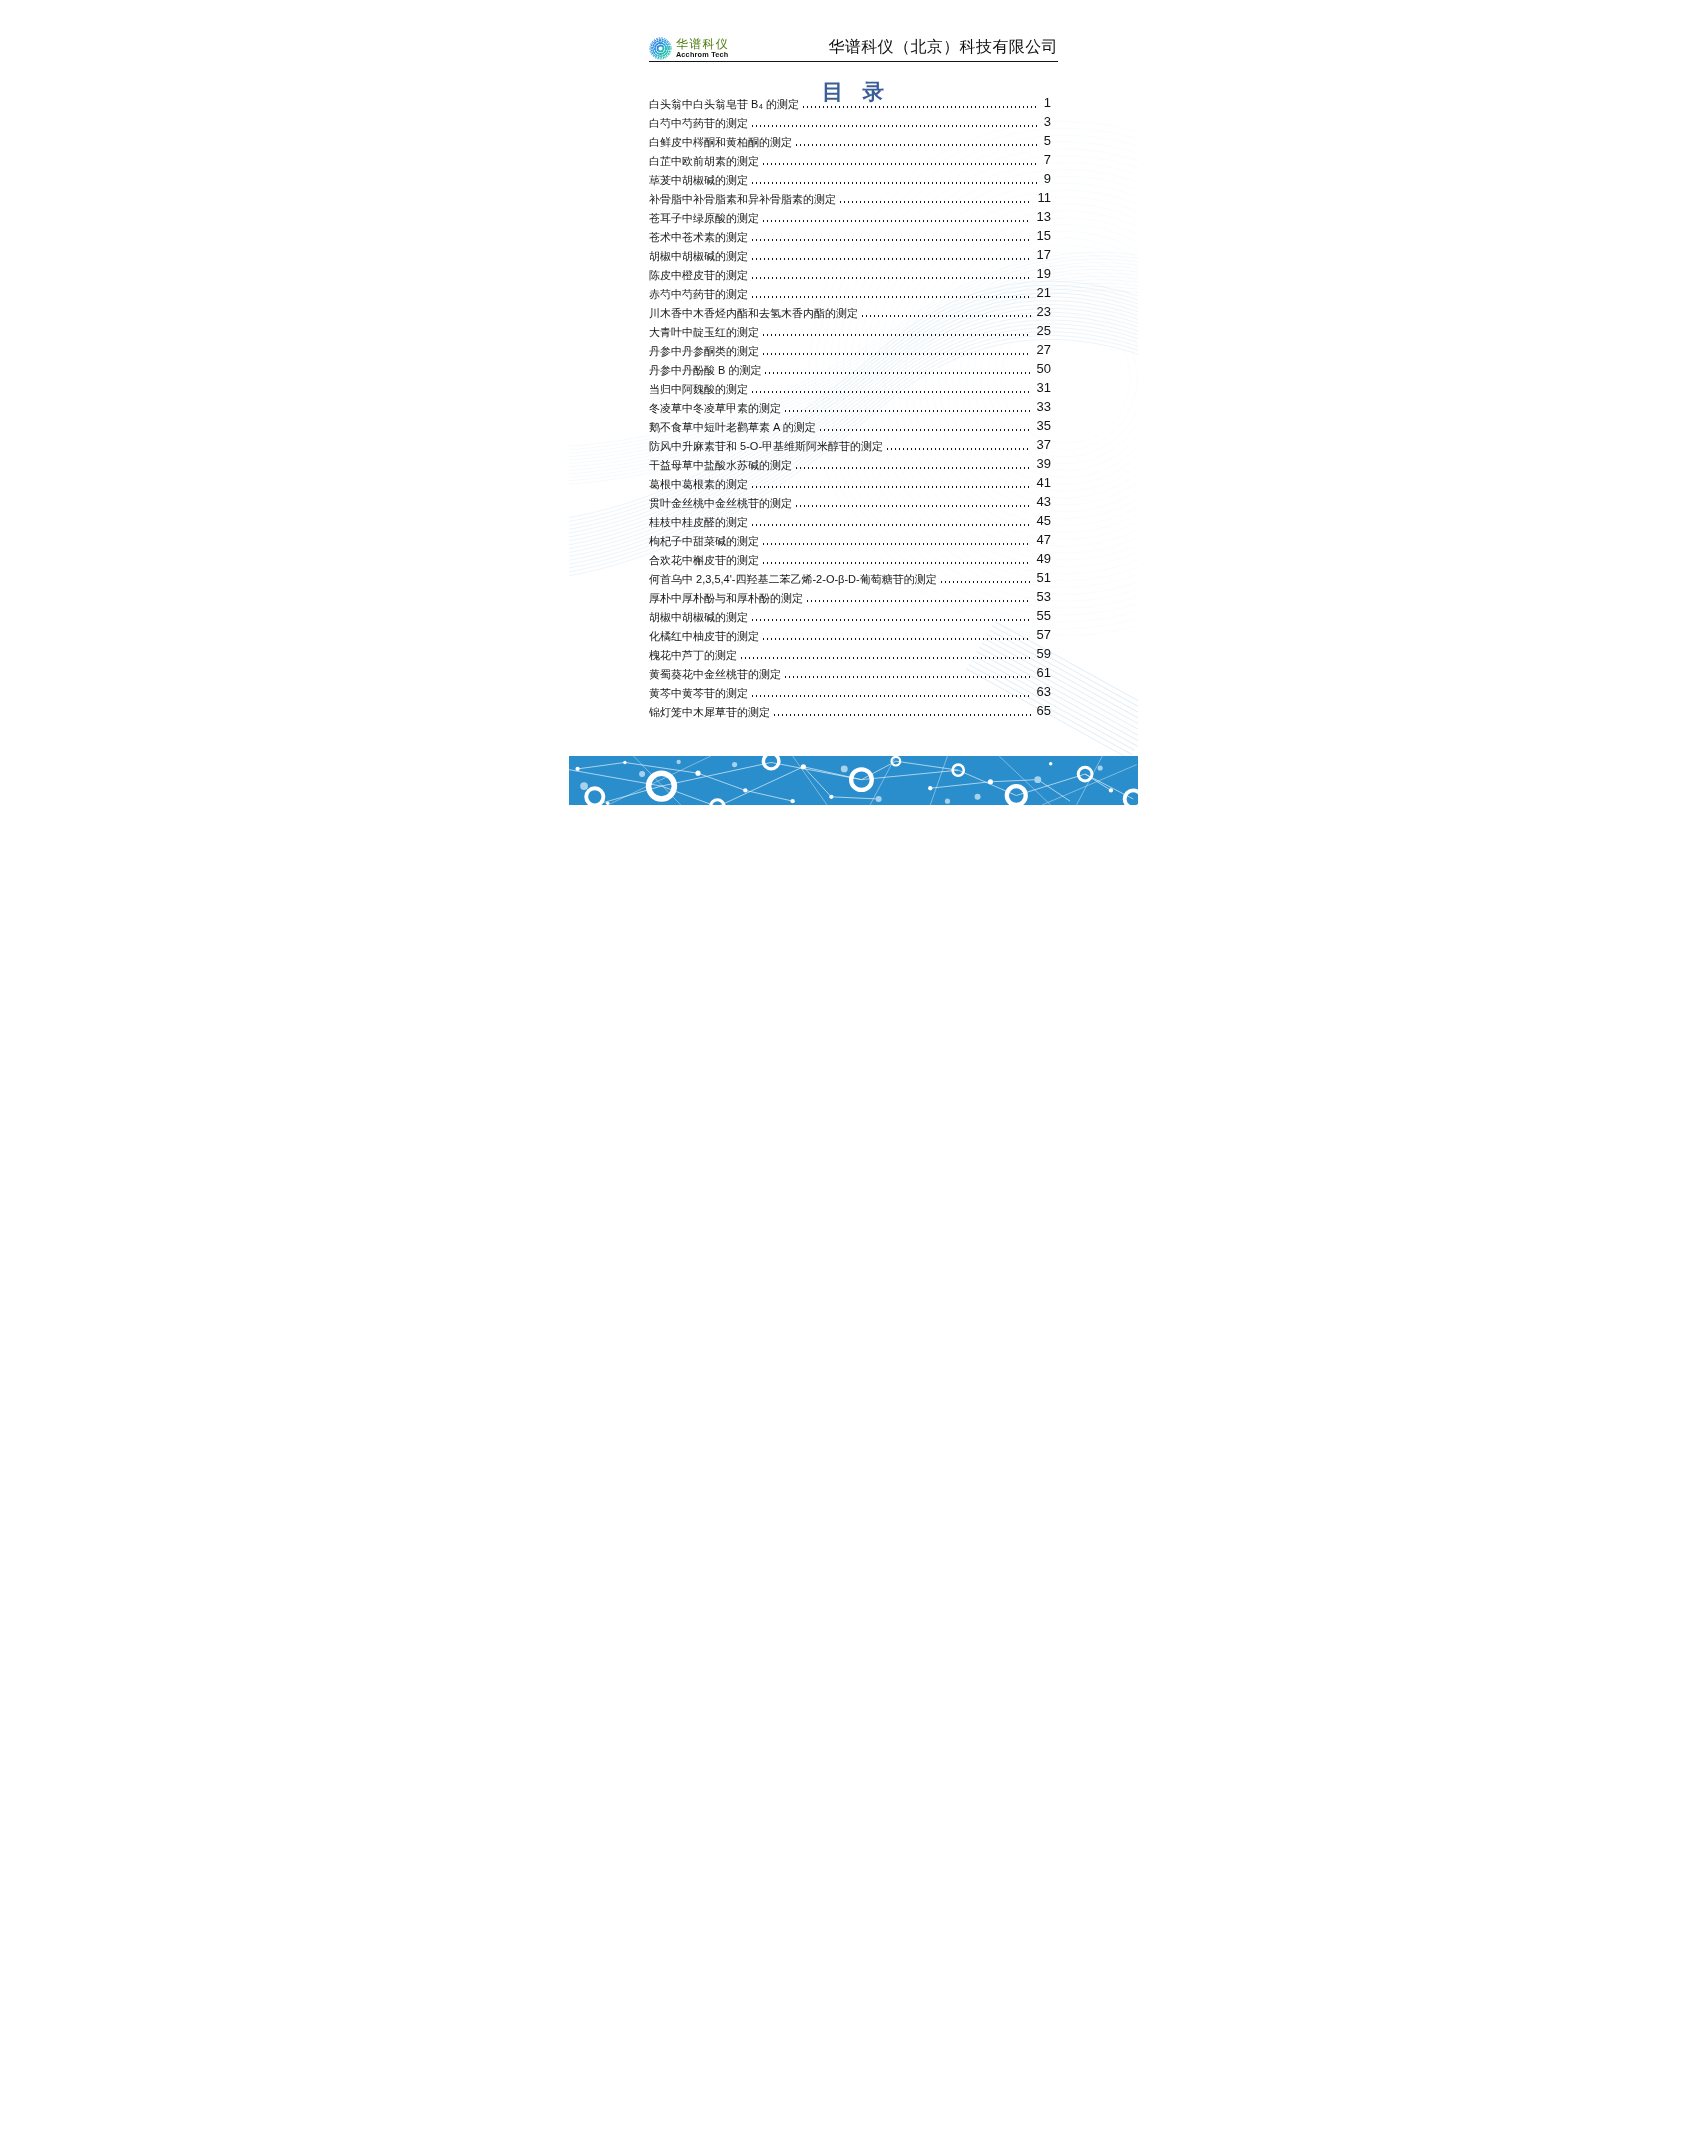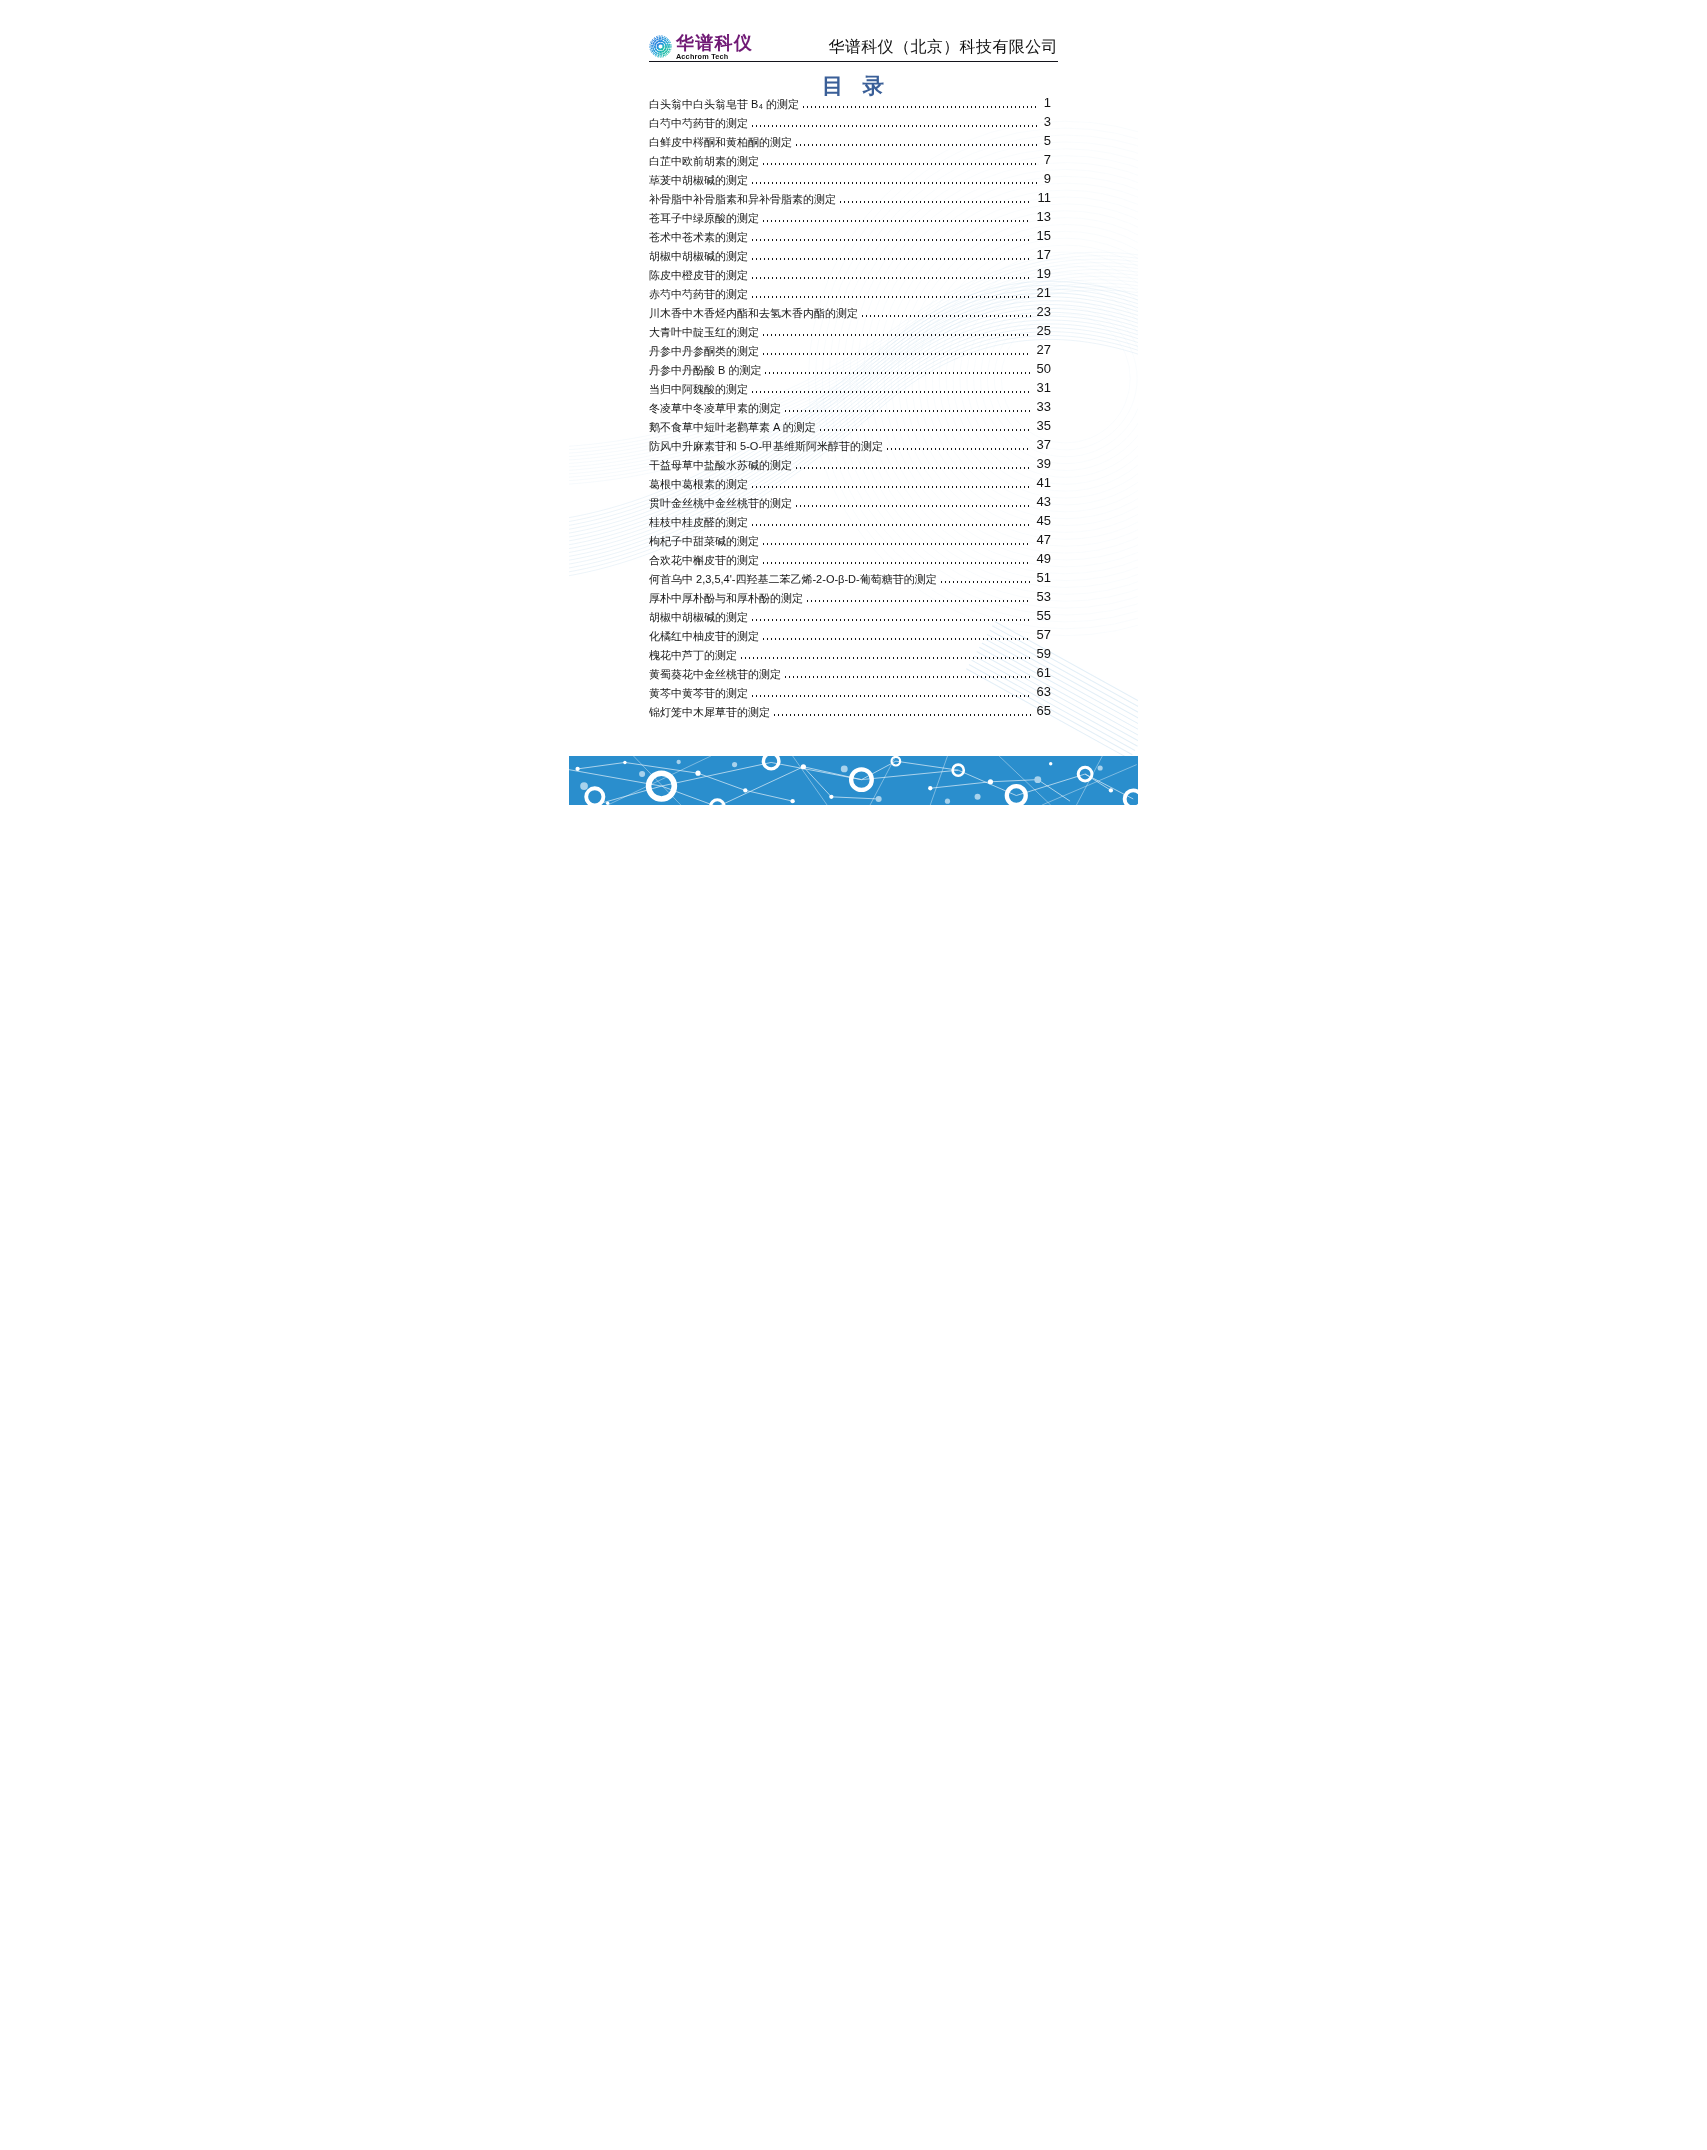--- a/index.html
+++ b/index.html
@@ -19,28 +19,28 @@
   }
   .bg-swirls{position:absolute;inset:0;z-index:0;pointer-events:none}
   .content{position:relative;z-index:1}
 
   
   .hdr{position:absolute;left:80px;right:80px;top:36px;height:24px;
        display:flex;justify-content:space-between;align-items:flex-end}
   .logo{display:flex;align-items:center;gap:3.9px}
   .logo-globe{display:block}
   .logo-text{display:flex;flex-direction:column;line-height:1}
-  .logo-cn{font-size:18px;font-weight:700;letter-spacing:1.3px;color:#701a75}
+  .logo-cn{font-size:12px;font-weight:400;letter-spacing:1.3px;color:#4d7c0f}
   .logo-en{font-size:7.3px;font-weight:700;color:#111;margin-top:1px;letter-spacing:0.2px}
   .company{font-size:16px;color:#111;padding-bottom:2px;letter-spacing:0.4px}
   .header-rule{position:absolute;left:80px;right:80px;top:61px;height:1.3px;
        background:var(--rule-color)}
 
   
-  .toc-title{position:absolute;left:0;right:0;top:67px;margin:8px;
+  .toc-title{position:absolute;left:0;right:0;top:67px;margin:14px;
        text-align:center;font-size:21.5px;line-height:1.1;font-weight:700;
        color:var(--title-blue);word-spacing:11.2px;letter-spacing:0.9px}
 
   
   .toc{position:absolute;left:80px;right:87px;top:92px;display:flex;flex-direction:column}
   .row{display:flex;align-items:flex-end;height:19px}
   .row .t{font-size:11px;font-weight:400;line-height:1.15;white-space:pre}
   .row .p{font-size:13px;font-weight:400;line-height:1.15;margin-left:3px}
   .row .dots{flex:1;height:2.2px;margin:0 2.2px 3px 3.9px;
        background:repeating-linear-gradient(to right,#161616 0 1.5px,transparent 1.5px 4px)}

